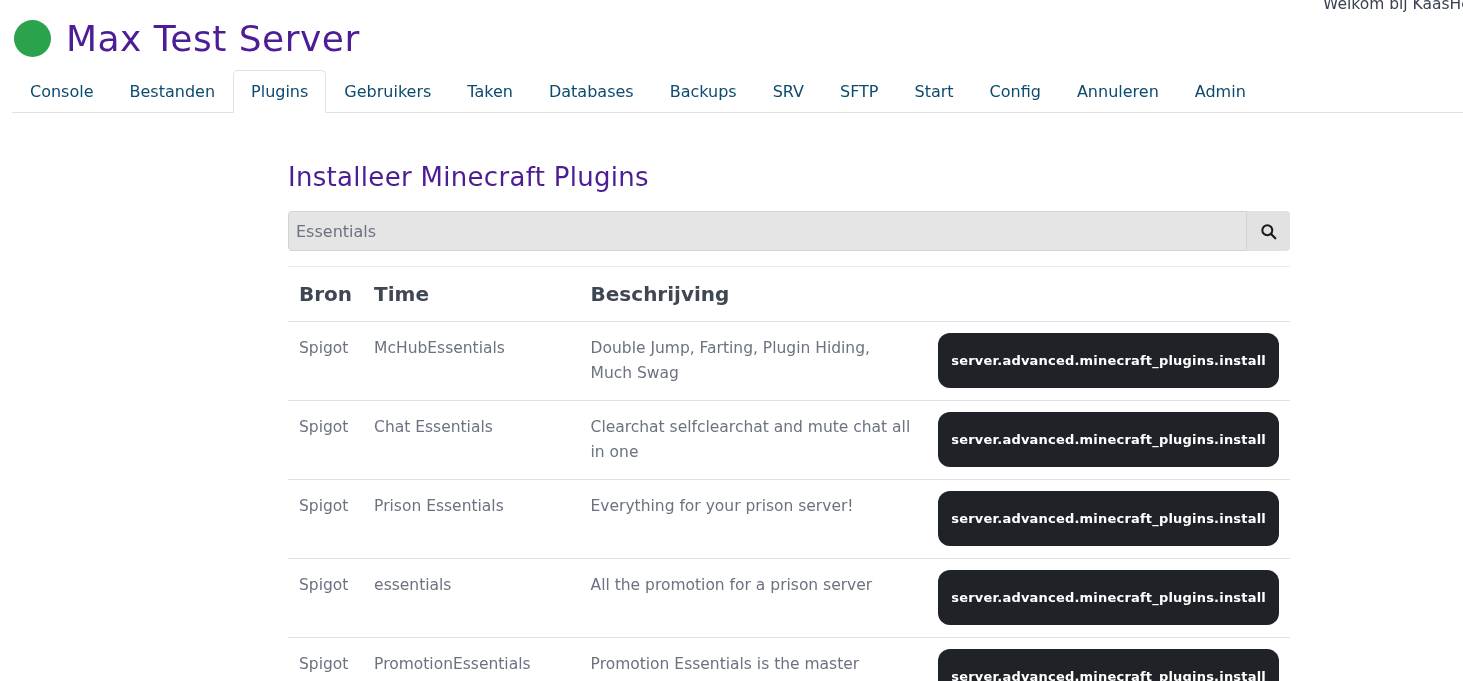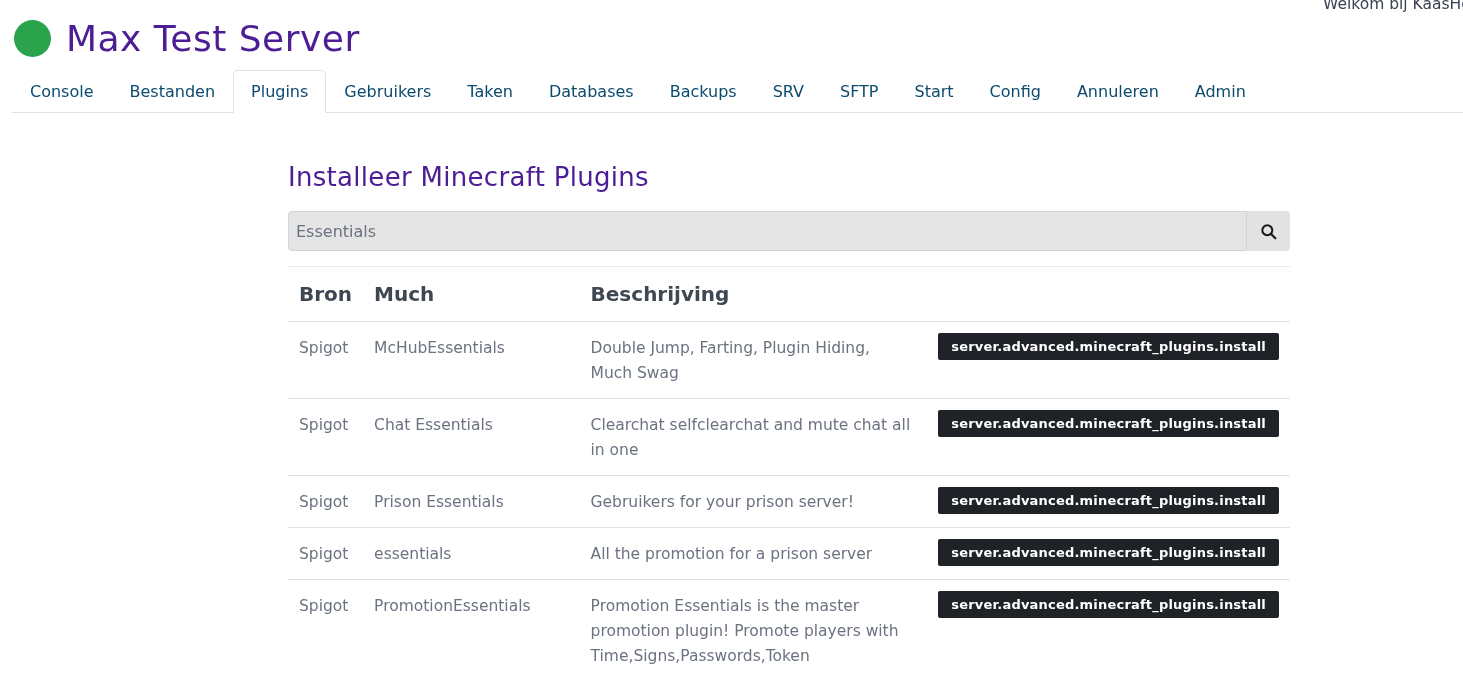--- a/index.html
+++ b/index.html
@@ -58,23 +58,23 @@
     font-size:15.5px; color:#6b7280; padding:14px 11px 12px;
     border-bottom:1px solid #dee2e6; vertical-align:top; line-height:25px;
   }
   .col-bron  { width:75px; }
   .col-naam  { width:223px; }
   .col-desc  { width:366px; }
   .col-action{ width:auto; }
   td.col-action { padding-top:11px; }
   .desc { max-width:342px; }
   .install-btn {
-    background:#1f2227; color:#ffffff; border:none; border-radius:2px;
+    background:#1f2227; color:#ffffff; border:none; border-radius:12px;
     font-size:13px; font-weight:600; letter-spacing:0.2px;
-    padding:6px 13px; font-family:inherit; cursor:pointer; white-space:nowrap;
+    padding:20px 13px; font-family:inherit; cursor:pointer; white-space:nowrap;
   }
 </style>
 </head>
 <body>
 
 <div class="welcome">Welkom bij KaasHo</div>
 
 <div class="site-header">
   <span class="status-dot" style="background: rgb(43, 162, 76);"></span>
   <span class="server-title">Max Test Server</span>
@@ -108,21 +108,21 @@
           <line x1="15.2" y1="15.2" x2="20.6" y2="20.6" stroke="#1a1a1a" stroke-width="2.8" stroke-linecap="round"></line>
         </svg>
       </span>
     </button>
   </div>
 
   <table class="plugins">
     <thead>
       <tr>
         <th class="col-bron">Bron</th>
-        <th class="col-naam">Much</th>
+        <th class="col-naam">Time</th>
         <th class="col-desc">Beschrijving</th>
         <th class="col-action"></th>
       </tr>
     </thead>
     <tbody>
         <tr>
           <td class="col-bron">Spigot</td>
           <td class="col-naam">McHubEssentials</td>
           <td class="col-desc">
             <div class="desc">Double Jump, Farting, Plugin Hiding, Much Swag</div>
@@ -134,21 +134,21 @@
           <td class="col-naam">Chat Essentials</td>
           <td class="col-desc">
             <div class="desc">Clearchat selfclearchat and mute chat all in one</div>
           </td>
           <td class="col-action"><button class="install-btn">server.advanced.minecraft_plugins.install</button></td>
         </tr>
         <tr>
           <td class="col-bron">Spigot</td>
           <td class="col-naam">Prison Essentials</td>
           <td class="col-desc">
-            <div class="desc">Gebruikers for your prison server!</div>
+            <div class="desc">Everything for your prison server!</div>
           </td>
           <td class="col-action"><button class="install-btn">server.advanced.minecraft_plugins.install</button></td>
         </tr>
         <tr>
           <td class="col-bron">Spigot</td>
           <td class="col-naam">essentials</td>
           <td class="col-desc">
             <div class="desc">All the promotion for a prison server</div>
           </td>
           <td class="col-action"><button class="install-btn">server.advanced.minecraft_plugins.install</button></td>

